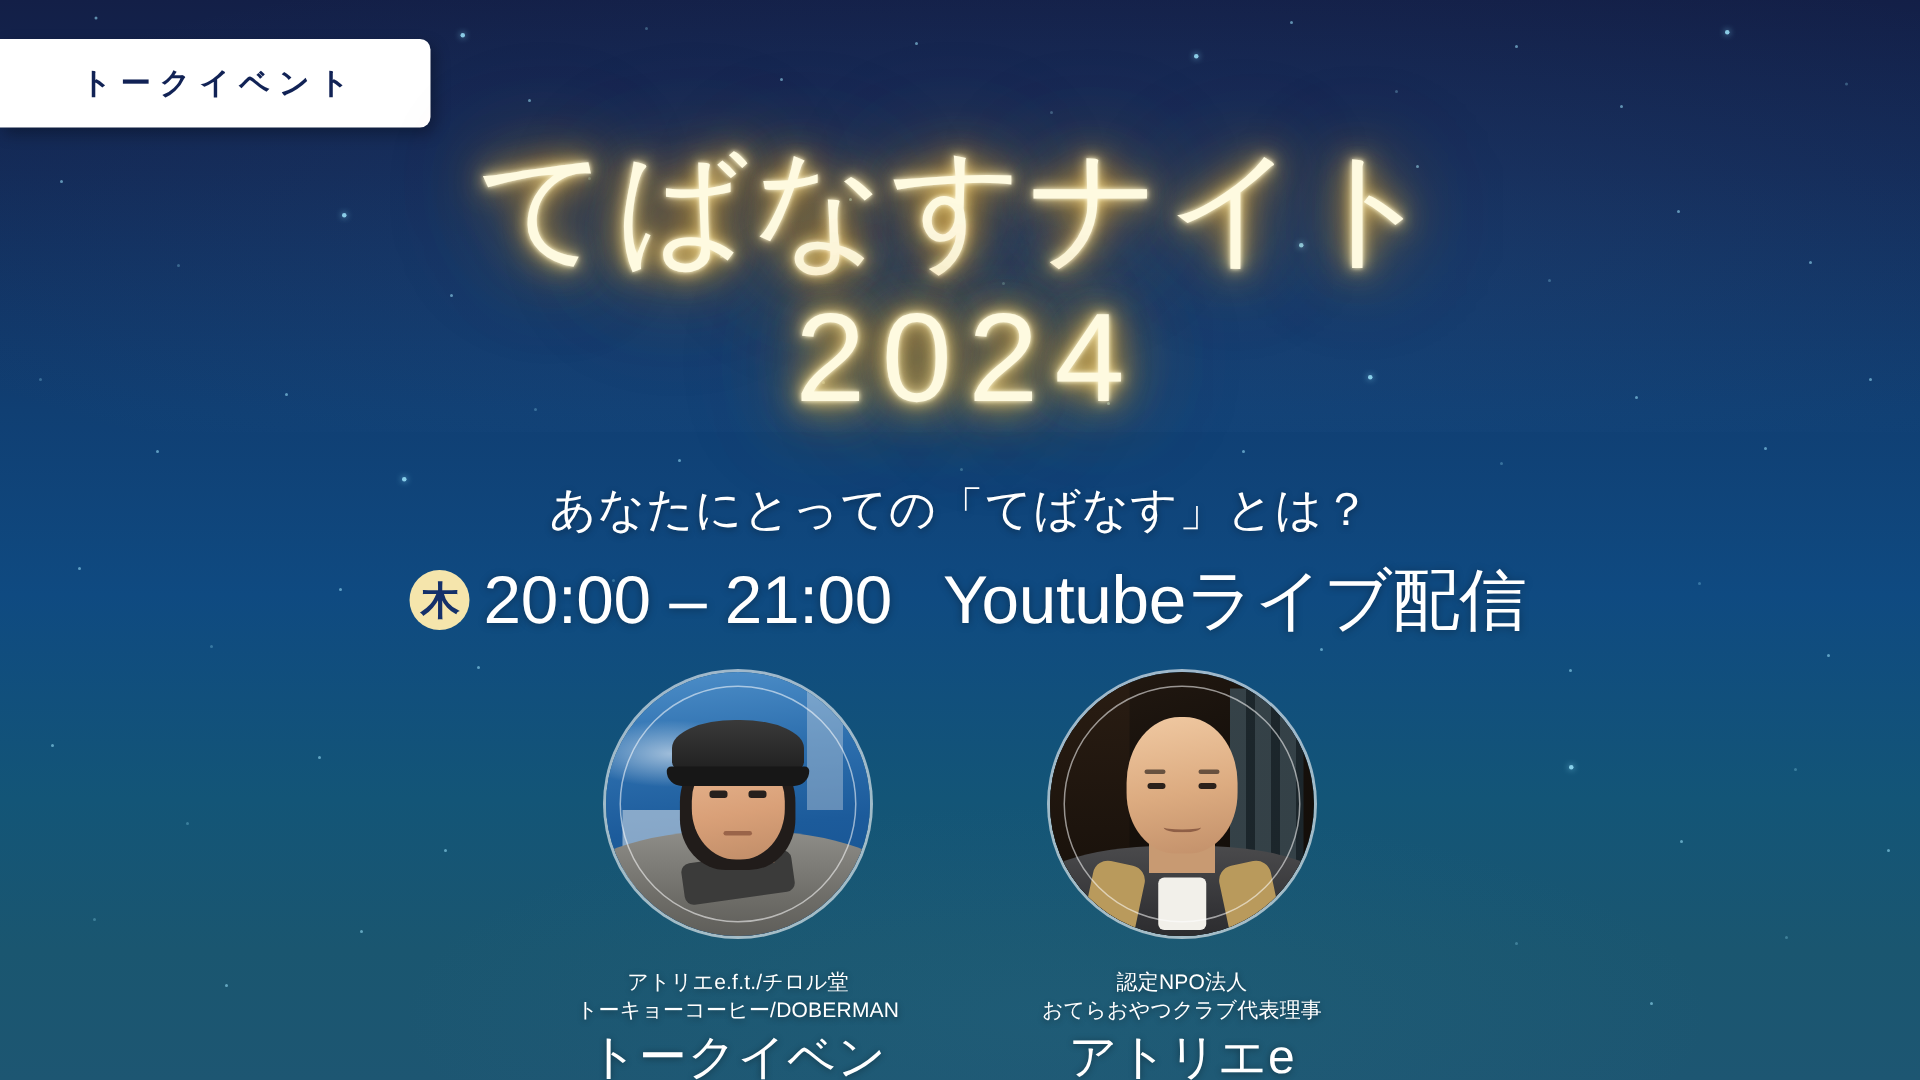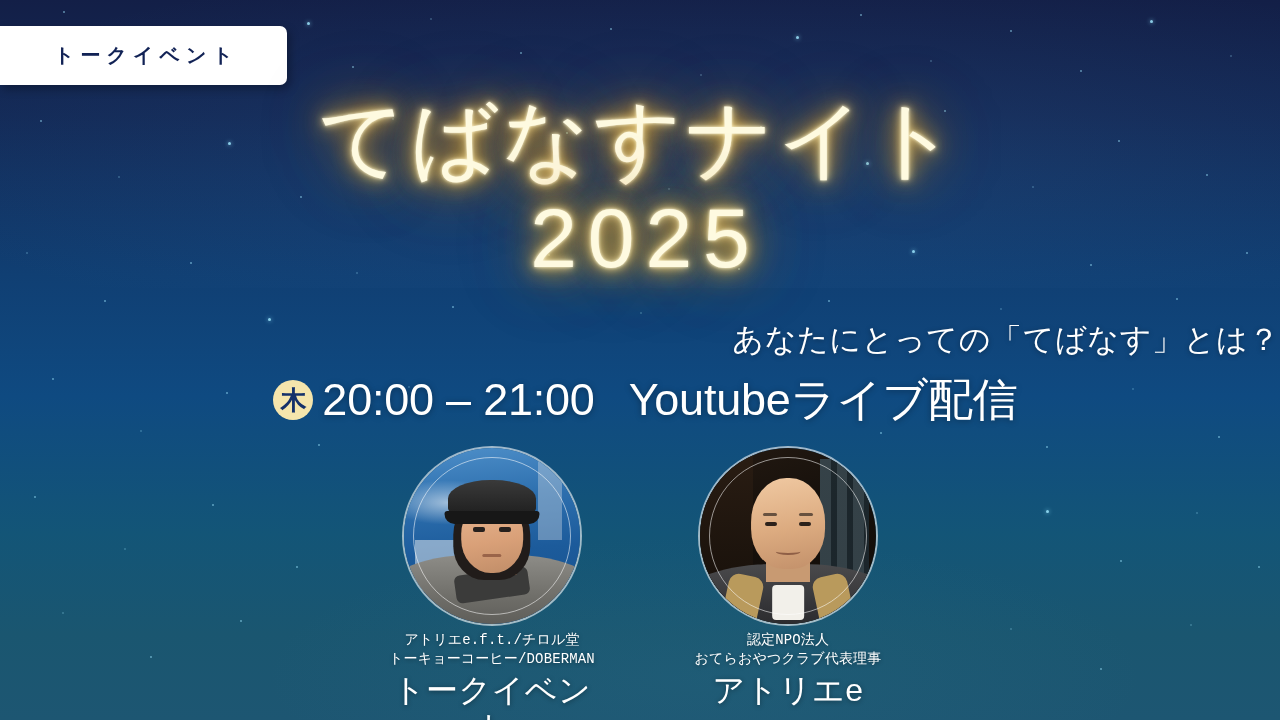--- a/index.html
+++ b/index.html
@@ -119,21 +119,21 @@
       0 0 20px #f0b63c,
       0 0 34px #d89616,
       0 0 58px rgba(198,128,12,.78),
       0 0 92px rgba(170,105,8,.45);
   }
 
   
   .subtitle {
     position:absolute;
     left:0; right:0; top:319px;
-    text-align:right;
+    text-align:center;
     color:#ffffff;
     font-size:31px;
     letter-spacing:.02em;
     text-shadow:0 1px 5px rgba(0,0,0,.35);
   }
 
   
   .datetime {
     position:absolute;
     left:0; right:0; top:370px;
@@ -245,27 +245,26 @@
          width:42%; height:52%; border-radius:48% 48% 44% 44%;
          background:linear-gradient(170deg,#f0c9a2 0%,#dcab80 55%,#c2906a 100%); }
   .ph2 .eye { position:absolute; top:42%; width:7%; height:2.4%; border-radius:2px; background:#2b211b; }
   .ph2 .eye.l { left:37%; } .ph2 .eye.r { right:37%; }
   .ph2 .brow { position:absolute; top:37%; width:8%; height:1.6%; border-radius:2px; background:#4a392d; opacity:.8; }
   .ph2 .brow.l { left:36%; } .ph2 .brow.r { right:36%; }
   .ph2 .smile { position:absolute; left:50%; top:57%; transform:translateX(-50%);
          width:14%; height:4%; border-bottom:2px solid #8f5f46; border-radius:0 0 50% 50%; }
 
   .affil {
-    margin-top:7px;
+    margin-top:21px;
     color:#ffffff;
     font-size:14px;
     line-height:1.35;
     letter-spacing:.01em;
     text-shadow:0 1px 4px rgba(0,0,0,.4);
-    font-family:Liberation Mono, monospace;
   }
   .sname {
     margin-top:3px;
     color:#ffffff;
     font-size:32px;
     letter-spacing:.015em;
     line-height:1.15;
     text-shadow:0 1px 5px rgba(0,0,0,.4);
   }
 </style>
@@ -347,21 +346,21 @@
     <i style="left:1100px;top:668px"></i>
       <i class="dim" style="left:1190px;top:624px"></i>
   </div>
 
   <div class="badge-tag">
     <span>トークイベント</span>
   </div>
 
   <div class="neon-wrap">
     <div class="neon-line1">てばなすナイト</div>
-    <div class="neon-line2">2025</div>
+    <div class="neon-line2">2024</div>
   </div>
 
   <div class="subtitle">あなたにとっての「てばなす」とは？</div>
 
   <div class="datetime">
     <span class="dow-badge">木</span>
     <span class="dt-time">20:00 – 21:00</span>
     <span class="dt-gap"></span>
     <span class="dt-channel">Youtubeライブ配信</span>
   </div>

